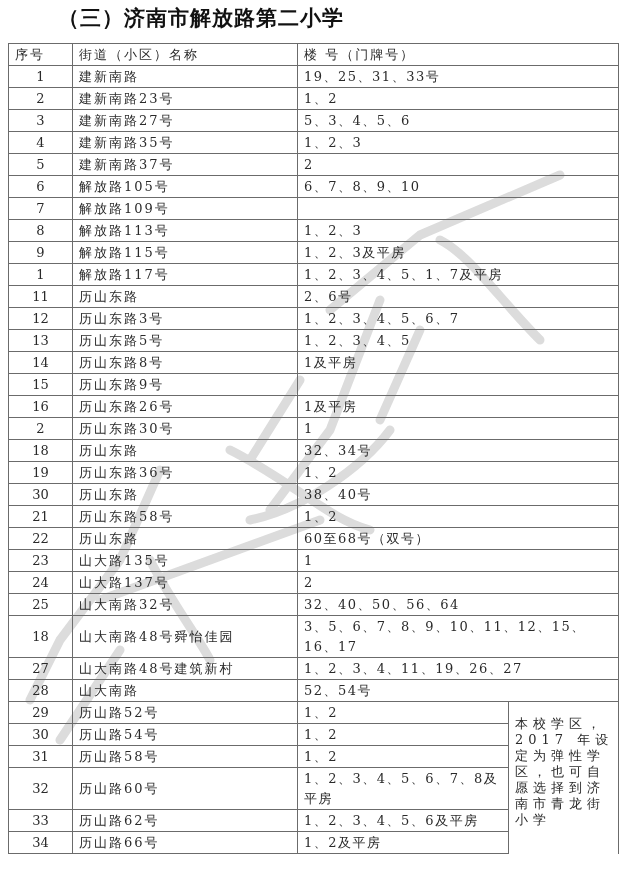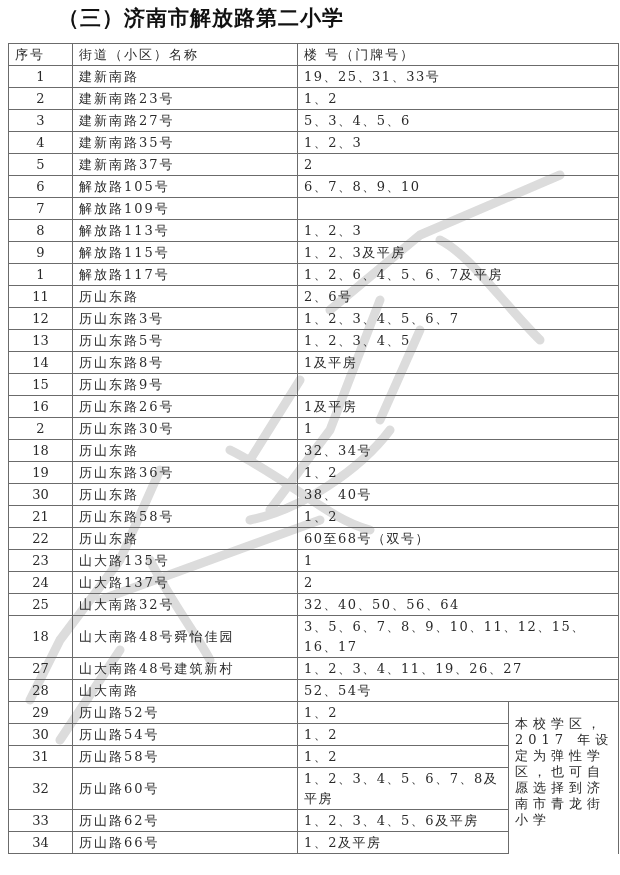--- a/index.html
+++ b/index.html
@@ -97,21 +97,21 @@
         <td class="bld" colspan="2">1、2、3</td>
       </tr>
       <tr>
         <td class="idx">9</td>
         <td class="name">解放路115号</td>
         <td class="bld" colspan="2">1、2、3及平房</td>
       </tr>
       <tr>
         <td class="idx">1</td>
         <td class="name">解放路117号</td>
-        <td class="bld" colspan="2">1、2、6、4、5、6、7及平房</td>
+        <td class="bld" colspan="2">1、2、3、4、5、1、7及平房</td>
       </tr>
       <tr>
         <td class="idx">11</td>
         <td class="name">历山东路</td>
         <td class="bld" colspan="2">2、6号</td>
       </tr>
       <tr>
         <td class="idx">12</td>
         <td class="name">历山东路3号</td>
         <td class="bld" colspan="2">1、2、3、4、5、6、7</td>

